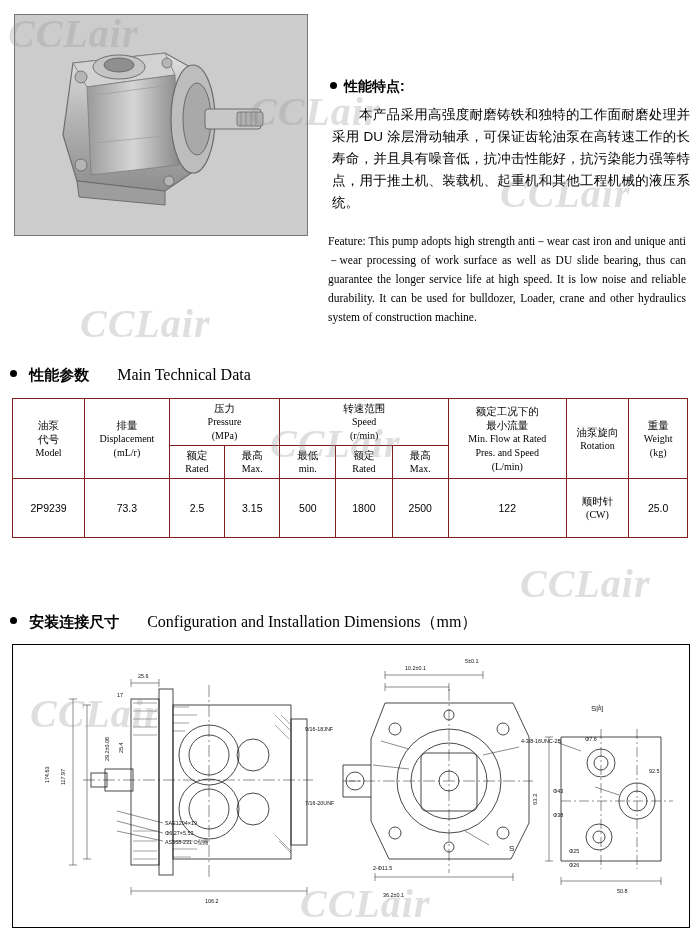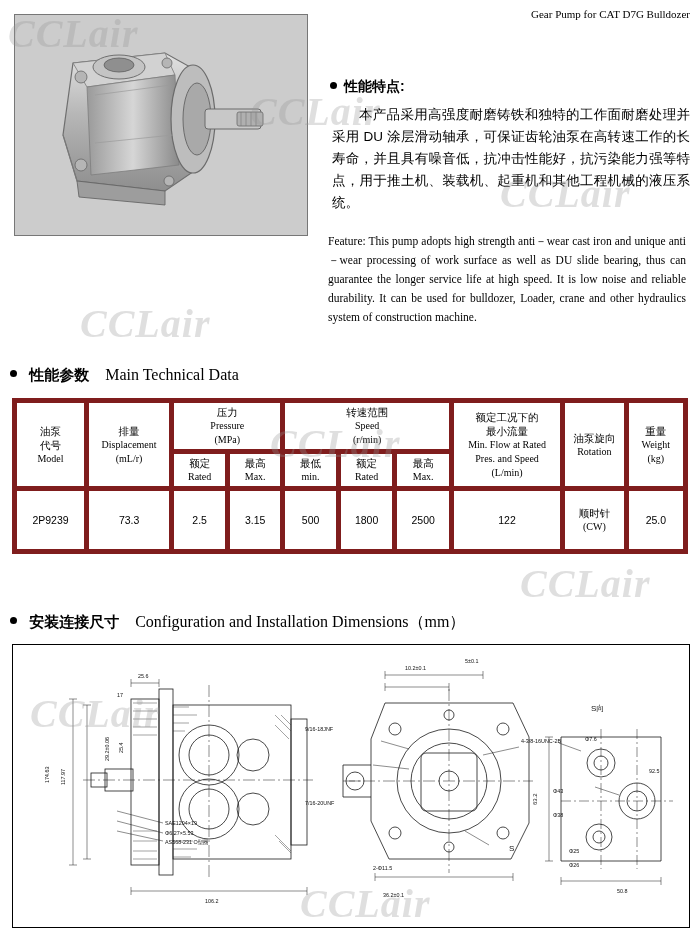--- a/index.html
+++ b/index.html
@@ -44,30 +44,30 @@
     position:absolute;left:328px;top:232px;width:358px;
     font-family:"Liberation Serif", serif;
     font-size:11.5px;line-height:19px;text-align:justify;
   }
   
   .sec{position:absolute;font-size:15px;font-weight:bold;}
   .sec:before{
     content:"";display:inline-block;width:7px;height:7px;border-radius:50%;
     background:#000;margin-right:8px;vertical-align:3px;
   }
-  .sec .en{font-family:"Liberation Serif", serif;font-weight:normal;font-size:16px;margin-left:16px;}
+  .sec .en{font-family:"Liberation Serif", serif;font-weight:normal;font-size:16px;margin-left:28px;}
   #sec-data{left:10px;top:366px;}
   #sec-dim{left:10px;top:612px;}
   
   table.tech{
     position:absolute;left:12px;top:398px;width:676px;
     border-collapse:collapse;
   }
   table.tech td{
-    border:5px solid #7f1d1d;text-align:center;vertical-align:middle;
+    border:1px solid #7f1d1d;text-align:center;vertical-align:middle;
     font-size:10.5px;line-height:14px;padding:2px 1px;
   }
   table.tech td.h{height:18px;}
   .cn{font-size:10.5px;}
   .en{font-family:"Liberation Serif", serif;font-size:10px;}
   .val{font-size:11.5px;}
   
   .draw-box{
     position:absolute;left:12px;top:644px;width:676px;height:282px;
     border:1px solid #000;background:#fff;overflow:hidden;
@@ -129,21 +129,20 @@
 
       <path d="M62 166 L150 176 L150 190 L64 182 Z" fill="#9d9d9d" stroke="#666" stroke-width="0.9"></path>
 
       <path d="M80 80 L156 70" stroke="#9b9b9b" stroke-width="0.7" fill="none"></path>
       <path d="M80 128 L158 120" stroke="#9b9b9b" stroke-width="0.7" fill="none"></path>
       <path d="M48 120 L62 166" stroke="#7b7b7b" stroke-width="0.8" fill="none"></path>
     </svg>
   </div>
 
   <div class="title-zone">
-    <div class="sub-en">Gear  Pump  for  CAT  D7G  Bulldozer</div>
   </div>
 
   <div class="bullet-head">性能特点:</div>
   <div class="para-cn">本产品采用高强度耐磨铸铁和独特的工作面耐磨处理并采用 DU 涂层滑动轴承，可保证齿轮油泵在高转速工作的长寿命，并且具有噪音低，抗冲击性能好，抗污染能力强等特点，用于推土机、装载机、起重机和其他工程机械的液压系统。</div>
   <div class="para-en">Feature:  This pump adopts high strength anti－wear cast iron and unique anti－wear processing of work surface as well as DU slide bearing, thus can guarantee the longer service life at high speed.  It is low noise and reliable durability.  It can be used for bulldozer, Loader, crane and other hydraulics system of construction machine.</div>
 
   <div class="sec" id="sec-data">
     <span>性能参数</span><span class="en">Main Technical Data</span>
   </div>
 

